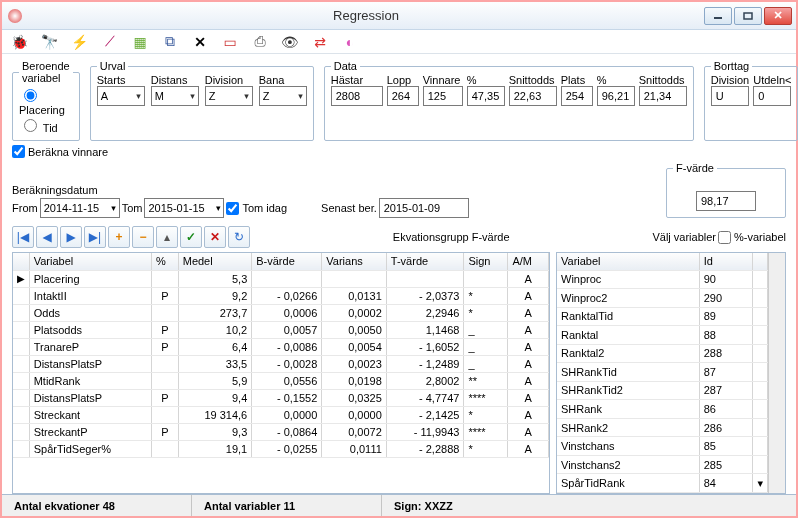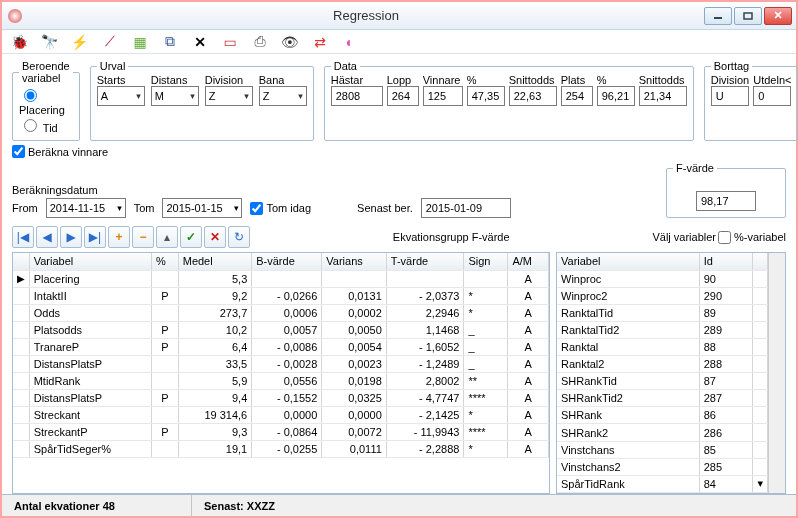--- a/index.html
+++ b/index.html
@@ -178,21 +178,21 @@
     </div>
 
     <div class="checkbox-inline">
       <input type="checkbox" checked="" style="">
         <span class="label">Beräkna vinnare</span>
     </div>
 
     <div class="row" style="align-items:flex-end">
       <div style="flex:1">
         <div class="label">Beräkningsdatum</div>
-        <div style="display:flex;align-items:center;gap:8px;margin-top:2px">
+        <div style="display:flex;align-items:center;gap:2px;margin-top:2px">
           <span class="label">From</span>
           <div class="dateinput">
               <span>2014-11-15</span>
               <span style="font-size:9px">▾</span>
             </div>
           <span class="label">Tom</span>
           <div class="dateinput">
               <span>2015-01-15</span>
               <span style="font-size:9px">▾</span>
             </div>
@@ -394,25 +394,20 @@
                 <td>Winproc2</td>
                 <td>290</td>
                 <td></td>
               </tr>
               <tr>
                 <td>RanktalTid</td>
                 <td>89</td>
                 <td></td>
               </tr>
               <tr>
-                <td>RanktalTid2</td>
-                <td>289</td>
-                <td></td>
-              </tr>
-              <tr>
                 <td>Ranktal</td>
                 <td>88</td>
                 <td></td>
               </tr>
               <tr>
                 <td>Ranktal2</td>
                 <td>288</td>
                 <td></td>
               </tr>
               <tr>
@@ -452,15 +447,16 @@
               </tr>
             </tbody>
         </table>
         <div class="scrollbar-vert"></div>
       </div>
     </div>
   </div>
 
   <div class="statusbar">
     <div style="width:190px">Antal ekvationer 48</div>
-    <div style="flex:1;border-right:none">Senast: XXZZ</div>
+    <div style="width:190px">Antal variabler 11</div>
+    <div style="flex:1;border-right:none">Sign: XXZZ</div>
   </div>
 </div>
 
 </body></html>

